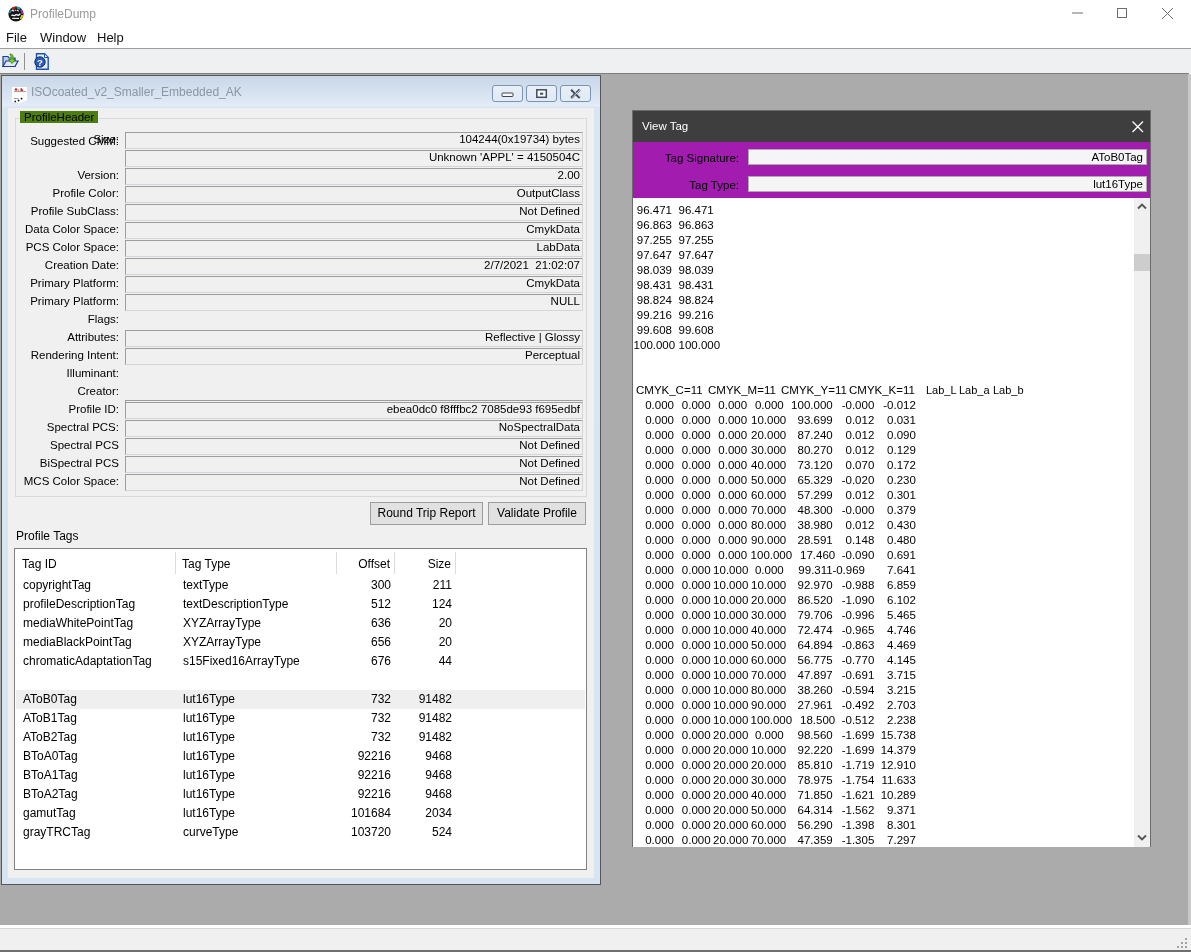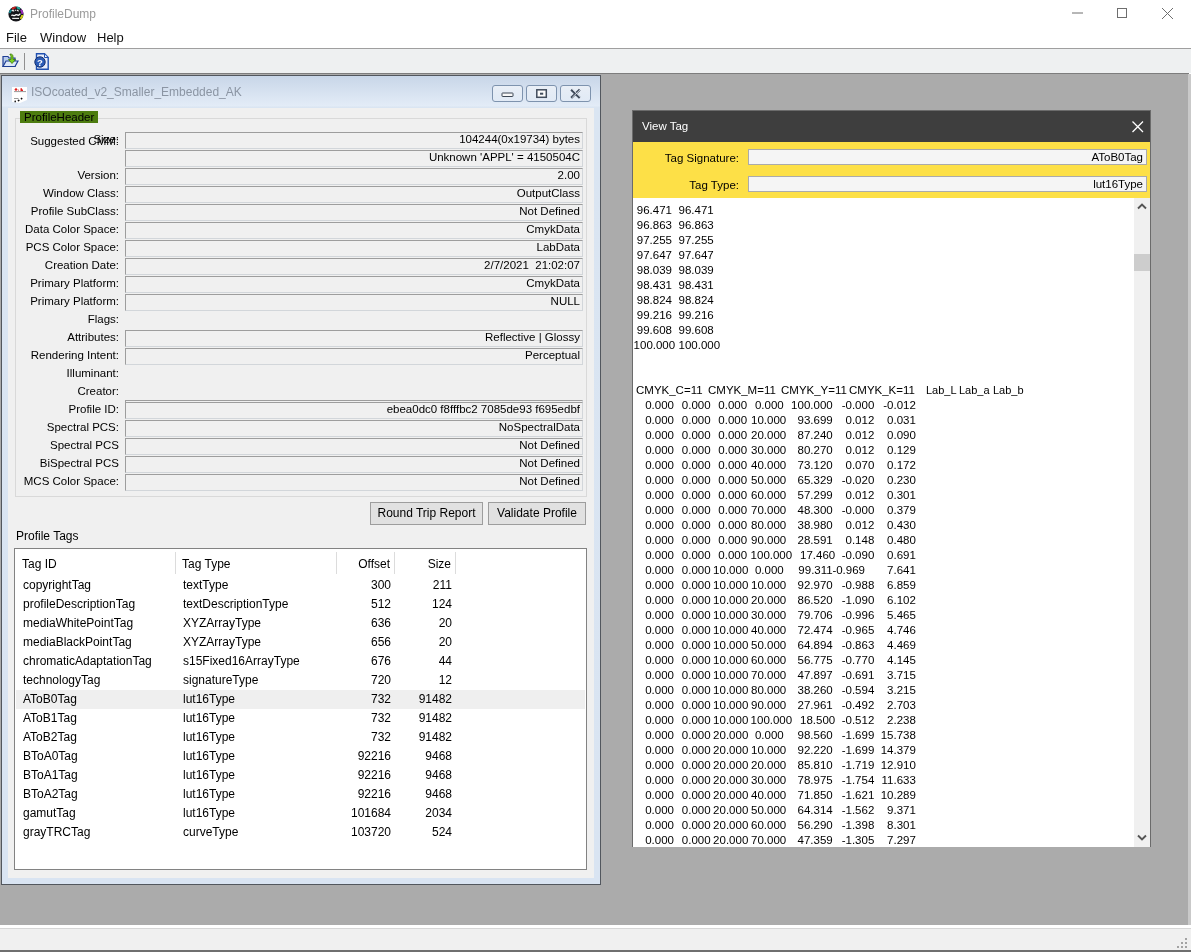--- a/index.html
+++ b/index.html
@@ -46,21 +46,21 @@
 .thead { position:absolute; top:8px; font-size:12px; color:#000; }
 .tsep { position:absolute; top:3px; width:1px; height:22px; background:#dcdcdc; }
 .trow { position:absolute; left:1px; width:569px; height:19px; font-size:12px; color:#000; line-height:19px; }
 .selrow { background:#efefef; }
 .c1 { position:absolute; left:7px; }
 .c2 { position:absolute; left:167px; }
 .c3 { position:absolute; left:281px; width:94px; text-align:right; }
 .c4 { position:absolute; left:375px; width:61px; text-align:right; }
 
 #dlg { position:absolute; left:632px; top:110px; width:519px; height:737px;
-  border:1px solid #6b6b6b; background:#fde047; }
+  border:1px solid #6b6b6b; background:#a21caf; }
 #dtitle { position:absolute; left:0; top:0; width:517px; height:31px; background:#3e3e3e; }
 #dtext { position:absolute; left:9px; top:9px; font-size:11.5px; color:#fff; }
 .dlab { position:absolute; left:0; width:106px; font-size:11.5px; color:#000; text-align:right; line-height:16px; }
 .dbox { position:absolute; left:115px; width:399px; height:16px; background:#f5f5f5;
   border:1px solid #ababab; font-size:11.5px; color:#000; text-align:right; line-height:14px; padding-right:3px; }
 #dta { position:absolute; left:0px; top:87px; width:501px; height:649px; background:#fff; overflow:hidden; }
 .ln { position:absolute; left:0; width:501px; height:15px; line-height:15px;
   font-size:11.5px; color:#000; white-space:pre; }
 .rc { position:absolute; width:44px; text-align:right; }
 .lc { position:absolute; }
@@ -136,21 +136,21 @@
         <path d="M11.2 3.2 L19.8 11.5 M19.8 3.2 L11.2 11.5" stroke="#e9eef5" stroke-width="0.8" fill="none"></path>
       </svg>
  </div>
  <div id="cclient">
    <div class="hl" style="top:24px">Size:</div>
       <div class="hv" style="top:24px">104244(0x19734) bytes</div>
    <div class="hl" style="top:26px">Suggested CMM:</div>
       <div class="hv" style="top:42px">Unknown 'APPL' = 4150504C</div>
    <div class="hl" style="top:60px">Version:</div>
       <div class="hv" style="top:60px">2.00</div>
-   <div class="hl" style="top:78px">Window Class:</div>
+   <div class="hl" style="top:78px">Profile Color:</div>
       <div class="hv" style="top:78px">OutputClass</div>
    <div class="hl" style="top:96px">Profile SubClass:</div>
       <div class="hv" style="top:96px">Not Defined</div>
    <div class="hl" style="top:114px">Data Color Space:</div>
       <div class="hv" style="top:114px">CmykData</div>
    <div class="hl" style="top:132px">PCS Color Space:</div>
       <div class="hv" style="top:132px">LabData</div>
    <div class="hl" style="top:150px">Creation Date:</div>
       <div class="hv" style="top:150px">2/7/2021&nbsp; 21:02:07</div>
    <div class="hl" style="top:168px">Primary Platform:</div>
@@ -212,26 +212,20 @@
           <span class="c2">XYZArrayType</span>
           <span class="c3">656</span>
           <span class="c4">20</span>
         </div>
    <div class="trow" style="top:103px">
           <span class="c1">chromaticAdaptationTag</span>
           <span class="c2">s15Fixed16ArrayType</span>
           <span class="c3">676</span>
           <span class="c4">44</span>
         </div>
-   <div class="trow" style="top:122px">
-          <span class="c1">technologyTag</span>
-          <span class="c2">signatureType</span>
-          <span class="c3">720</span>
-          <span class="c4">12</span>
-        </div>
    <div class="trow selrow" style="top:141px">
           <span class="c1">AToB0Tag</span>
           <span class="c2">lut16Type</span>
           <span class="c3">732</span>
           <span class="c4">91482</span>
         </div>
    <div class="trow" style="top:160px">
           <span class="c1">AToB1Tag</span>
           <span class="c2">lut16Type</span>
           <span class="c3">732</span>

